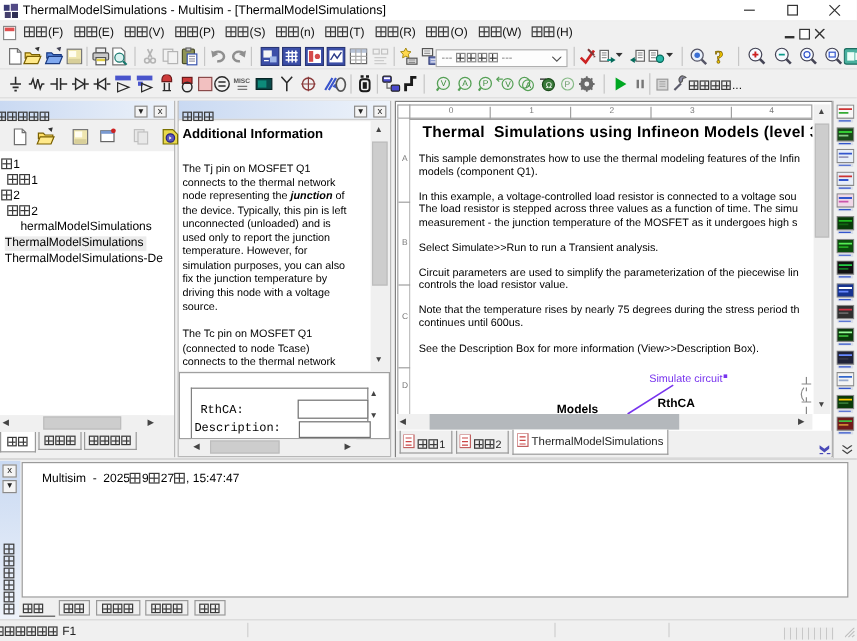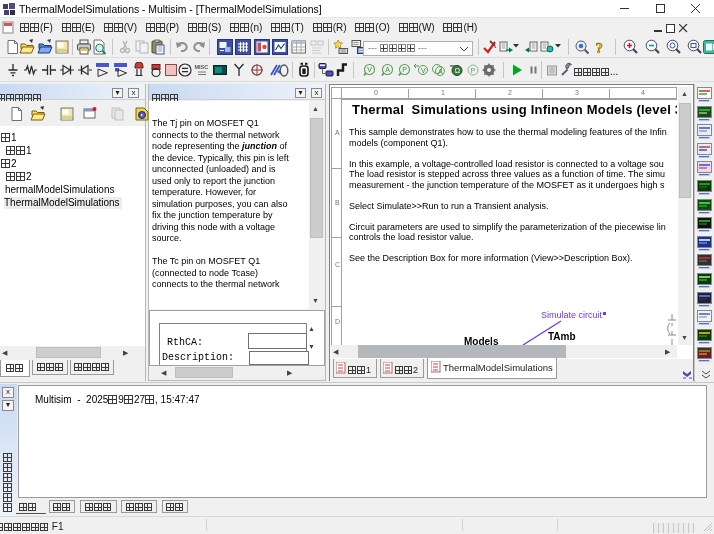--- a/index.html
+++ b/index.html
@@ -69,42 +69,44 @@
 <div class="pbtn" style="left:128px;top:88px">x</div>
 
 <div class="abs" style="left:0;top:101px;width:145px;height:24px;background:#f0f0f0"></div>
 
 <div class="abs" style="left:0;top:126px;width:145px;height:220px;background:#fff"></div>
 <div class="abs" style="left:0;top:131px;width:140px;font-size:10px;color:#000;line-height:13px;white-space:nowrap">
 <div><span style="margin-left:1px"><i class="cj"></i>1</span></div>
 <div><span style="margin-left:6px"><i class="cj"></i><i class="cj"></i>1</span></div>
 <div><span style="margin-left:1px"><i class="cj"></i>2</span></div>
 <div><span style="margin-left:6px"><i class="cj"></i><i class="cj"></i>2</span></div>
-<div><span style="margin-left:5px">hermalModelSimulations</span></div>
+<div><span style="margin-left:17px">hermalModelSimulations</span></div>
 <div><span style="margin-left:4px;background:#ececec;padding:0 2px 1px 0">ThermalModelSimulations</span></div>
+<div><span style="margin-left:4px">ThermalModelSimulations-De</span></div>
 </div>
 
 <div class="abs sb" style="left:0;top:346px;width:134px;height:13px"></div>
 <div class="abs arr" style="left:2px;top:348px">◀</div>
 <div class="abs sbthumb" style="left:36px;top:347px;width:65px;height:11px"></div>
 <div class="abs arr" style="left:123px;top:348px">▶</div>
 
 <div class="abs" style="left:0;top:360px;width:145px;height:21px;background:#f0f0f0"></div>
 <div class="tab" style="left:0;top:360px;width:30px;height:17px;background:#fff;border:1px solid #9a9a9a;border-top:none"><span style="position:relative;top:3px"><i class="cj s"></i><i class="cj s"></i></span></div>
 <div class="tab" style="left:32px;top:360px;width:36px;height:15px"><span style="position:relative;top:2px"><i class="cj s"></i><i class="cj s"></i><i class="cj s"></i></span></div>
 <div class="tab" style="left:70px;top:360px;width:44px;height:15px"><span style="position:relative;top:2px"><i class="cj s"></i><i class="cj s"></i><i class="cj s"></i><i class="cj s"></i></span></div>
 
 <div class="abs" style="left:148px;top:84px;width:178px;height:297px;background:#f0f0f0;border:1px solid #b8b8b8"></div>
 <div class="panelbar" style="left:149px;top:84px;width:176px">
   <span style="font-size:10px;position:relative;left:3px;top:3px"><i class="cj s"></i><i class="cj s"></i><i class="cj s"></i></span>
 </div>
 <div class="pbtn" style="left:295px;top:88px">▾</div>
 <div class="pbtn" style="left:311px;top:88px">x</div>
 
 <div class="abs" style="left:149px;top:101px;width:160px;height:208px;background:#fff;overflow:hidden">
+  <div style="margin:5px 0 0 3px;font-size:11px;font-weight:bold;color:#000">Additional Information</div>
   <div style="margin:17px 0 0 3px;font-size:9px;line-height:11.5px;color:#000">
   The Tj pin on MOSFET Q1<br>connects to the thermal network<br>node representing the <b><i>junction</i></b> of<br>the device. Typically, this pin is left<br>unconnected (unloaded) and is<br>used only to report the junction<br>temperature. However, for<br>simulation purposes, you can also<br>fix the junction temperature by<br>driving this node with a voltage<br>source.<br><br>The Tc pin on MOSFET Q1<br>(connected to node Tcase)<br>connects to the thermal network
   </div>
 </div>
 
 <div class="abs sb" style="left:309px;top:101px;width:15px;height:208px"></div>
 <div class="abs arr" style="left:312px;top:104px">▲</div>
 <div class="abs sbthumb" style="left:310px;top:118px;width:13px;height:120px"></div>
 <div class="abs arr" style="left:312px;top:296px">▼</div>
 
@@ -150,28 +152,29 @@
 <span style="position:absolute;left:0;top:207px;width:10px;height:1px;background:#a0a0a0"></span>
 </div>
 
 <div class="abs" style="left:342px;top:100px;width:335px;height:245px;background:#fff;overflow:hidden">
   <div style="margin:2px 0 0 10px;font-size:13px;font-weight:bold;white-space:nowrap;color:#000;letter-spacing:0.2px">Thermal&nbsp; Simulations using Infineon Models (level 3</div>
   <div style="margin:10px 0 0 7px;font-size:9px;line-height:10.5px;color:#000;white-space:nowrap">
    <div>This sample demonstrates how to use the thermal modeling features of the Infin<br>models (component Q1).</div>
    <div style="margin-top:10.5px">In this example, a voltage-controlled load resistor is connected to a voltage sou<br>The load resistor is stepped across three values as a function of time. The simu<br>measurement - the junction temperature of the MOSFET as it undergoes high s</div>
    <div style="margin-top:10.5px">Select Simulate&gt;&gt;Run to run a Transient analysis.</div>
    <div style="margin-top:10.5px">Circuit parameters are used to simplify the parameterization of the piecewise lin<br>controls the load resistor value.</div>
+   <div style="margin-top:10.5px">Note that the temperature rises by nearly 75 degrees during the stress period th<br>continues until 600us.</div>
    <div style="margin-top:10.5px">See the Description Box for more information (View&gt;&gt;Description Box).</div>
   </div>
 </div>
 <div class="abs" style="left:541px;top:310px;font-size:9px;color:#7733ee">Simulate circuit</div>
 <svg class="abs" style="left:520px;top:320px" width="45" height="27">
     <path d="M41 1 L3 25" stroke="#7733ee" stroke-width="1.3" fill="none"></path>
   </svg>
-<div class="abs" style="left:548px;top:331px;font-size:10px;font-weight:bold;color:#000">TAmb</div>
+<div class="abs" style="left:548px;top:331px;font-size:10px;font-weight:bold;color:#000">RthCA</div>
 <div class="abs" style="left:464px;top:336px;font-size:10px;font-weight:bold;color:#000">Models</div>
 <svg class="abs" style="left:666px;top:314px" width="12" height="31">
     <path d="M6 0 v6 M2 6 h8 M4 9 c-3 3 -3 8 0 11 M6 9 v3 M6 17 v4 M2 21 h8 M6 25 v6" stroke="#888" fill="none"></path>
   </svg>
 <div class="abs" style="left:603px;top:312px;width:3px;height:3px;background:#7733ee"></div>
 
 <div class="abs sb" style="left:678px;top:87px;width:14px;height:258px"></div>
 <div class="abs arr" style="left:681px;top:89px">▲</div>
 <div class="abs sbthumb" style="left:679px;top:103px;width:12px;height:95px"></div>
 <div class="abs arr" style="left:681px;top:333px">▼</div>

